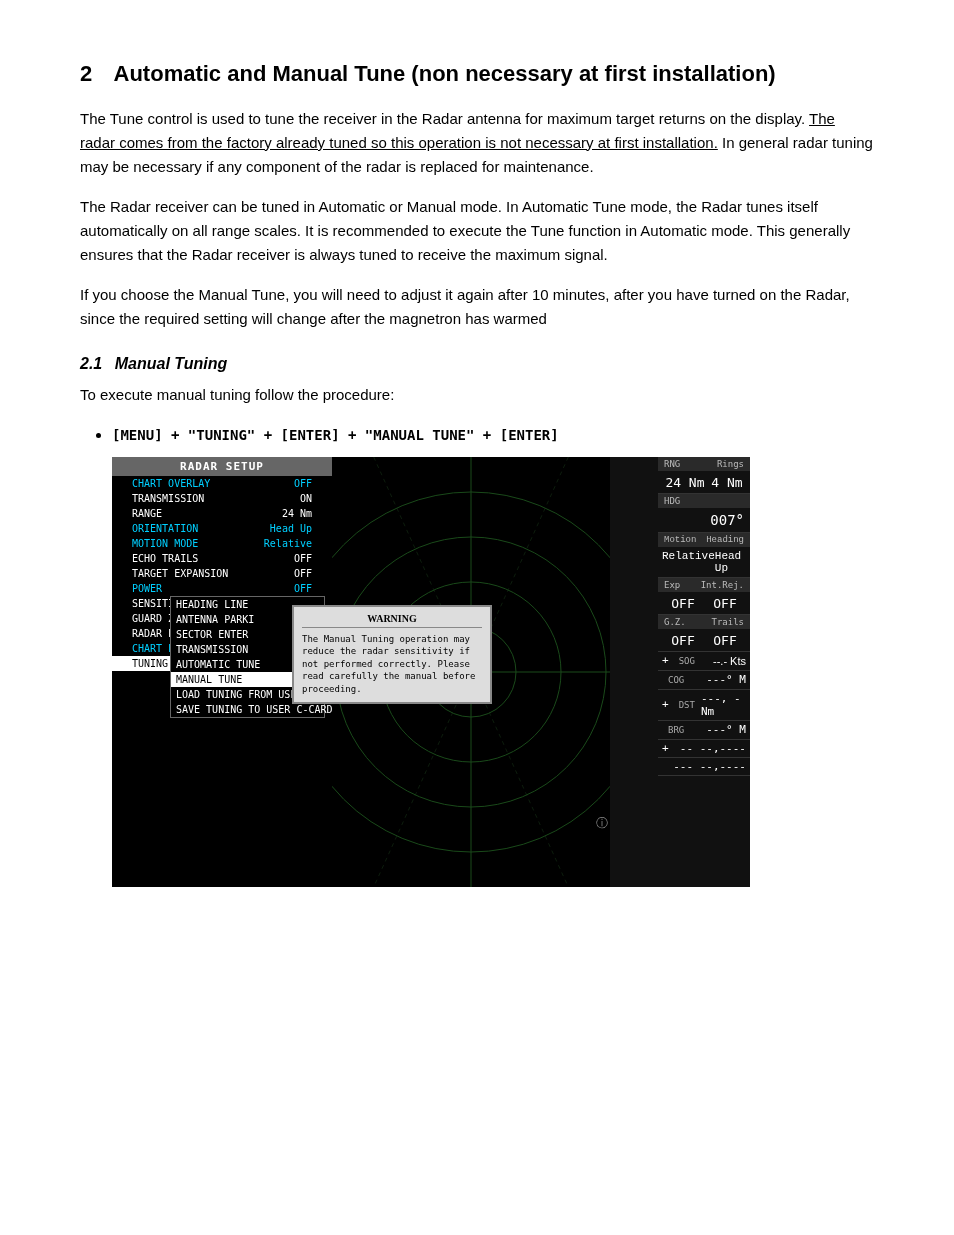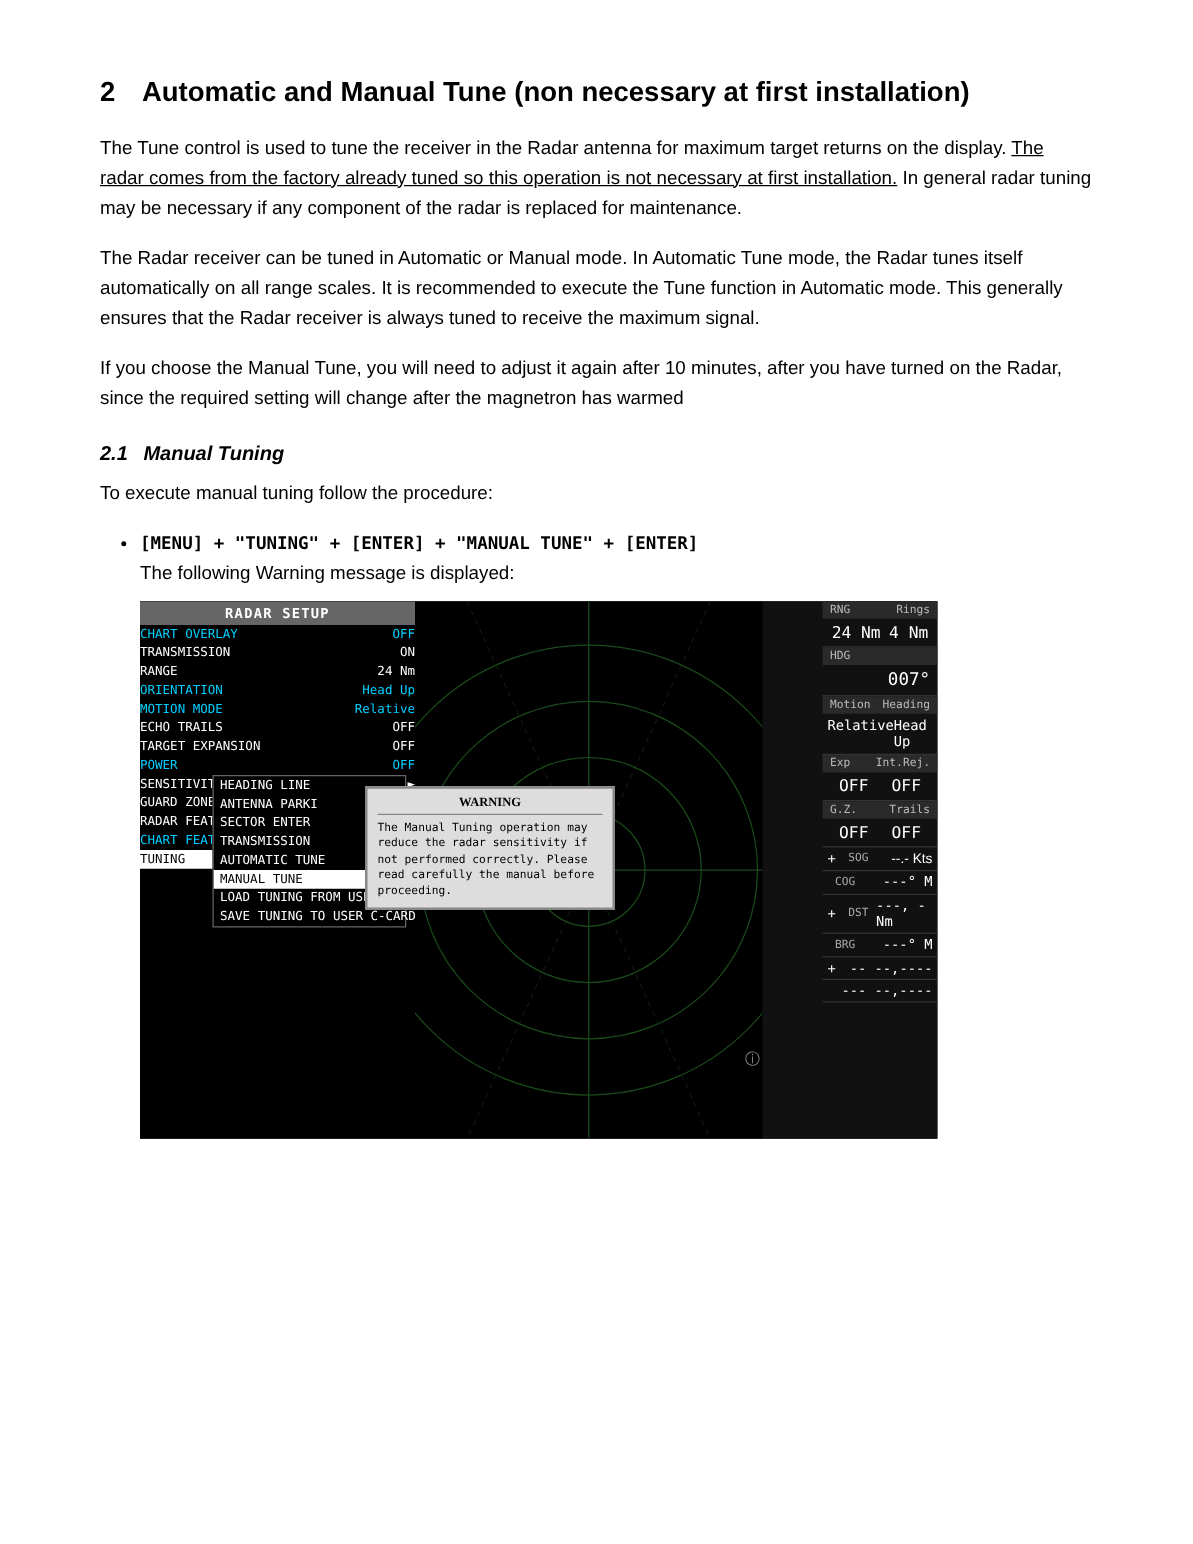--- a/index.html
+++ b/index.html
@@ -96,21 +96,21 @@
       padding: 3px 6px;
       font-size: 11px;
       font-weight: bold;
       font-family: monospace;
       letter-spacing: 1px;
     }
 
     .menu-item {
       display: flex;
       justify-content: space-between;
-      padding: 2px 0;
+      padding: 2px 20px;
       font-size: 10px;
       font-family: monospace;
       color: #fff;
     }
 
     .menu-item.cyan { color: #00cfff; }
     .menu-item.highlighted {
       background: #fff;
       color: #000;
     }
@@ -240,20 +240,21 @@
     }
 
     .rs-sub {
       font-size: 9px;
       color: #aaa;
       padding: 2px 6px;
     }
 
     .rs-motion-block {
       border-bottom: 1px solid #333;
+      font-family: Liberation Mono, monospace;
     }
 
     .rs-motion-values {
       display: flex;
       justify-content: space-around;
       padding: 3px 4px;
       font-size: 11px;
       color: #fff;
     }
   </style>
@@ -279,21 +280,20 @@
   <span class="subsection-number">2.1</span>
   <span>Manual Tuning</span>
 </div>
 
 <p class="body-text">To execute manual tuning follow the procedure:</p>
 
 <ul class="bullet-list">
   <li>
     <span class="bullet-item-text">[MENU] + "TUNING" + [ENTER] + "MANUAL TUNE" + [ENTER]</span>
     <br>
-    <span>The following Warning message is displayed:</span>
   </li>
 </ul>
 
 <div class="radar-screenshot">
 
   <div style="position:absolute; top:0; left:0; width:220px; height:100%; background:#000; z-index:2;">
     <div class="menu-title">RADAR SETUP</div>
 
     <div class="menu-item cyan">
       <span>CHART OVERLAY</span>

